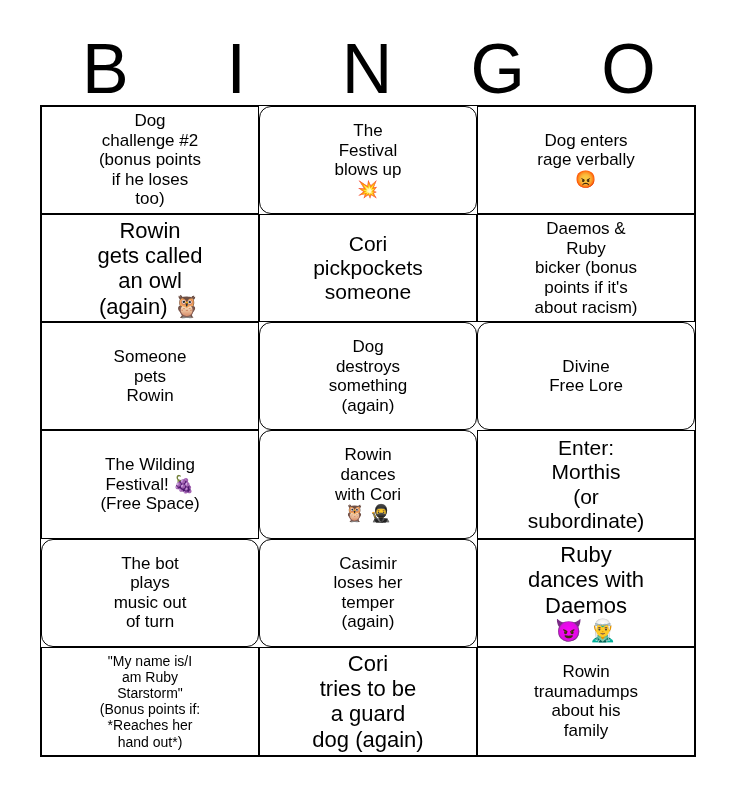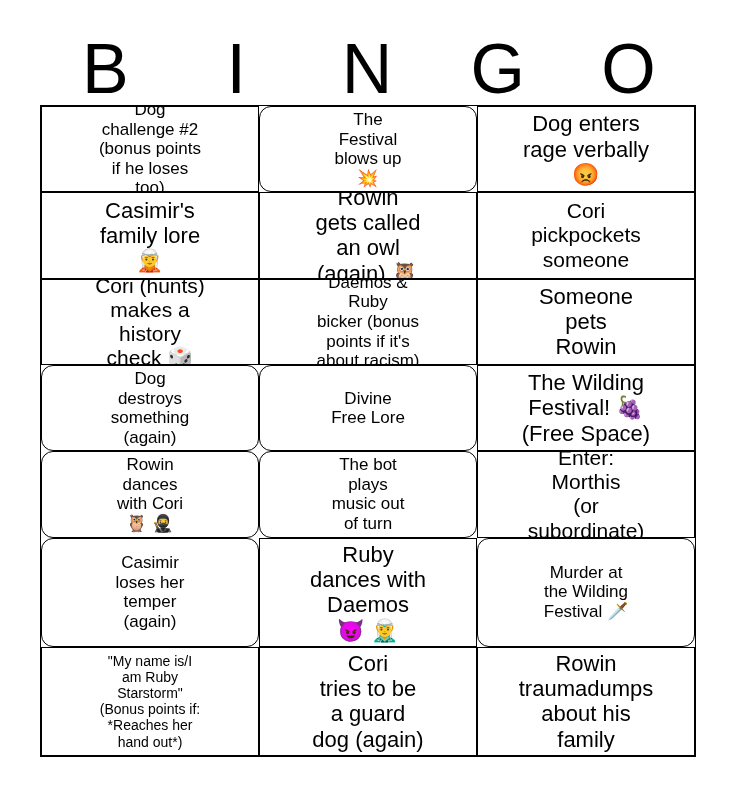--- a/index.html
+++ b/index.html
@@ -53,21 +53,21 @@
     justify-content: center;
     text-align: center;
     white-space: pre-line;
     padding: 3px;
     line-height: 1.15;
     box-sizing: border-box;
     overflow: hidden;
   }
   .fs-xs { font-size: 14px; }
   .fs-s  { font-size: 17px; }
-  .fs-m  { font-size: 22px; }
+  .fs-m  { font-size: 17px; }
   .fs-ml { font-size: 21px; }
   .fs-l  { font-size: 22px; }
   .fs-xl { font-size: 17px; border-radius: 12px; }
 </style>
 </head>
 <body>
 
 <div class="page">
 
   <div class="title-row">
@@ -84,35 +84,28 @@
 (bonus points
 if he loses
 too)</div>
     <div class="cell fs-xl">The
 Festival
 blows up
 💥</div>
     <div class="cell fs-m">Dog enters
 rage verbally
 😡</div>
-    <div class="cell fs-l">Casimir's
-family lore
-🧝</div>
     <div class="cell fs-l">Rowin
 gets called
 an owl
 (again) 🦉</div>
 
     <div class="cell fs-ml">Cori
 pickpockets
 someone</div>
-    <div class="cell fs-ml">Cori (hunts)
-makes a
-history
-check 🎲</div>
     <div class="cell fs-s">Daemos &amp;
 Ruby
 bicker (bonus
 points if it's
 about racism)</div>
     <div class="cell fs-m">Someone
 pets
 Rowin</div>
 
     <div class="cell fs-xl">Dog
@@ -121,40 +114,37 @@
 (again)</div>
     <div class="cell fs-xl">Divine
 Free Lore</div>
     <div class="cell fs-m">The Wilding
 Festival! 🍇
 (Free Space)</div>
     <div class="cell fs-xl">Rowin
 dances
 with Cori
 🦉 🥷</div>
+    <div class="cell fs-ml">Enter:
+Morthis
+(or
+subordinate)</div>
+
     <div class="cell fs-xl">The bot
 plays
 music out
 of turn</div>
-
-    <div class="cell fs-ml">Enter:
-Morthis
-(or
-subordinate)</div>
     <div class="cell fs-xl">Casimir
 loses her
 temper
 (again)</div>
     <div class="cell fs-l">Ruby
 dances with
 Daemos
 😈 🧝‍♂️</div>
-    <div class="cell fs-xl">Murder at
-the Wilding
-Festival 🗡️</div>
     <div class="cell fs-xs">"My name is/I
 am Ruby
 Starstorm"
 (Bonus points if:
 *Reaches her
 hand out*)</div>
 
     <div class="cell fs-l">Cori
 tries to be
 a guard

